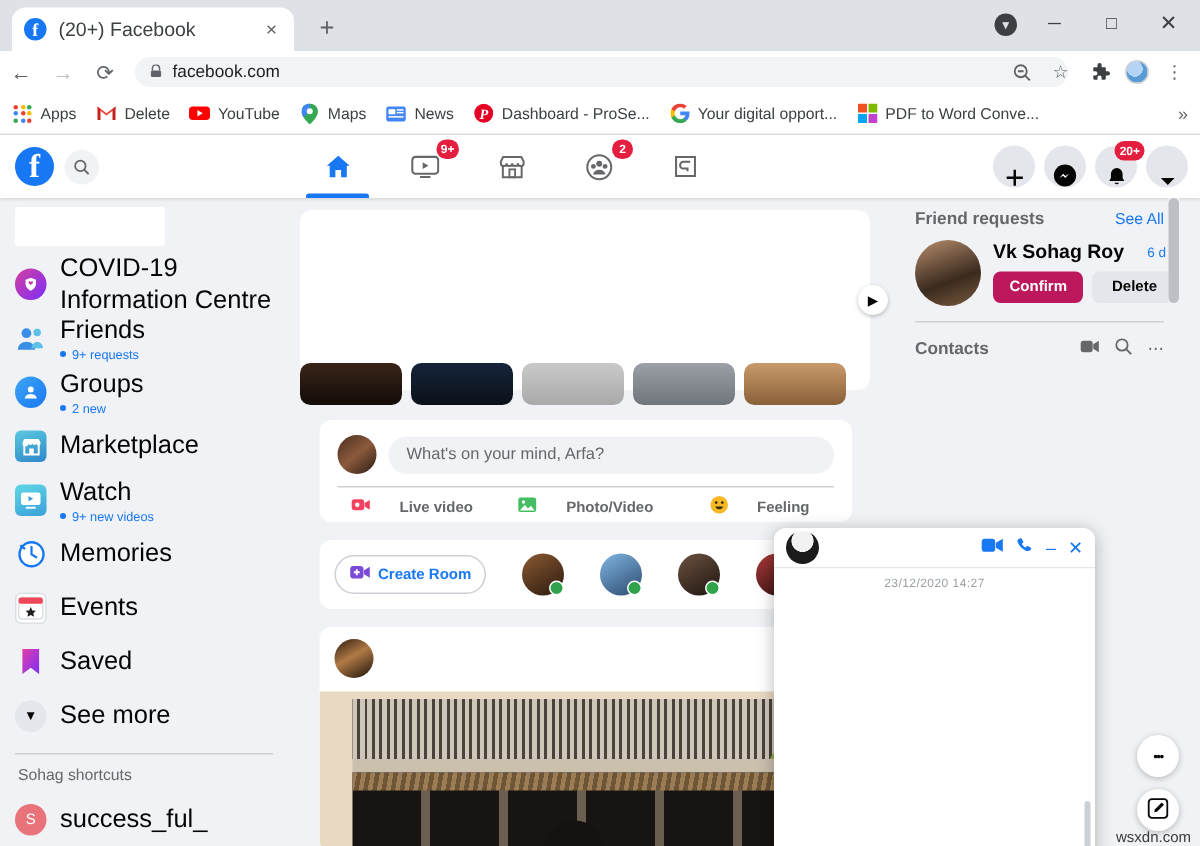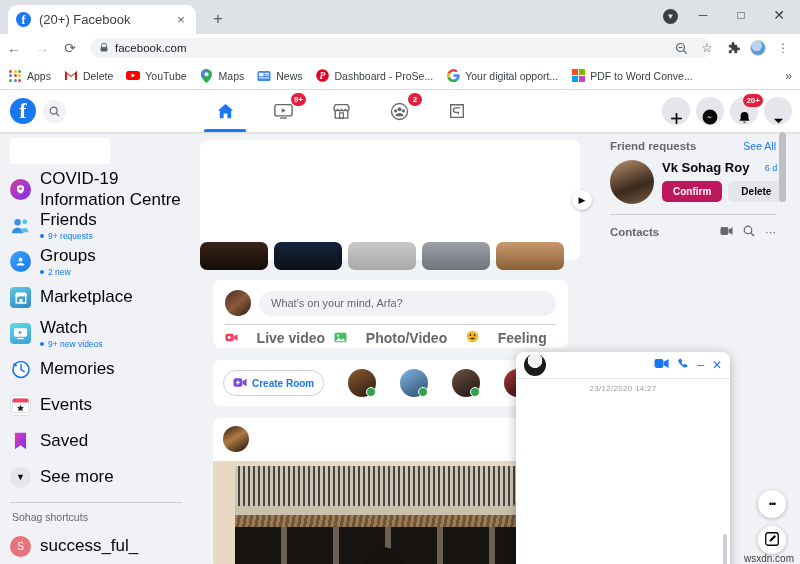--- a/index.html
+++ b/index.html
@@ -176,21 +176,21 @@
               background: #fff; border-radius: 8px; }
   .comp-row { display: flex; align-items: center; padding: 10px 12px 0 12px; }
   .comp-av { width: 26px; height: 26px; border-radius: 50%; flex: none;
              background: linear-gradient(140deg,#4a2d20,#8b5a3c 50%,#2b1a12); }
   .comp-input { flex: 1; height: 25px; margin-left: 8px; background: #f0f2f5;
                 border-radius: 13px; display: flex; align-items: center;
                 padding: 0 12px; font-size: 11px; color: #65676b; }
   .comp-divider { height: 1px; background: #ced0d4; margin: 8px 12px 0 12px; }
   .comp-acts { display: flex; padding: 5px 4px 0 4px; }
   .comp-act { flex: 1; display: flex; align-items: center; justify-content: center;
-              font-size: 14px; color: #65676b; font-weight: bold; gap: 19px; text-align: right; }
+              font-size: 10px; color: #65676b; font-weight: bold; gap: 19px; text-align: right; }
   .room { position: absolute; left: 13px; top: 228px; width: 355px; height: 46px;
           background: #fff; border-radius: 8px; display: flex; align-items: center;
           padding: 0 10px; gap: 24px; }
   .room-btn { display: flex; align-items: center; gap: 5px; height: 26px;
               border: 1px solid #ccd0d5; border-radius: 14px; padding: 0 9px;
               font-size: 10px; color: #1877f2; font-weight: bold; white-space: nowrap; }
   .room-av { position: relative; width: 28px; height: 28px; border-radius: 50%; flex: none; }
   .room-av::after { content: ''; position: absolute; right: 0; bottom: 0;
                     width: 8px; height: 8px; border-radius: 50%;
                     background: #31a24c; border: 1.5px solid #fff; }

